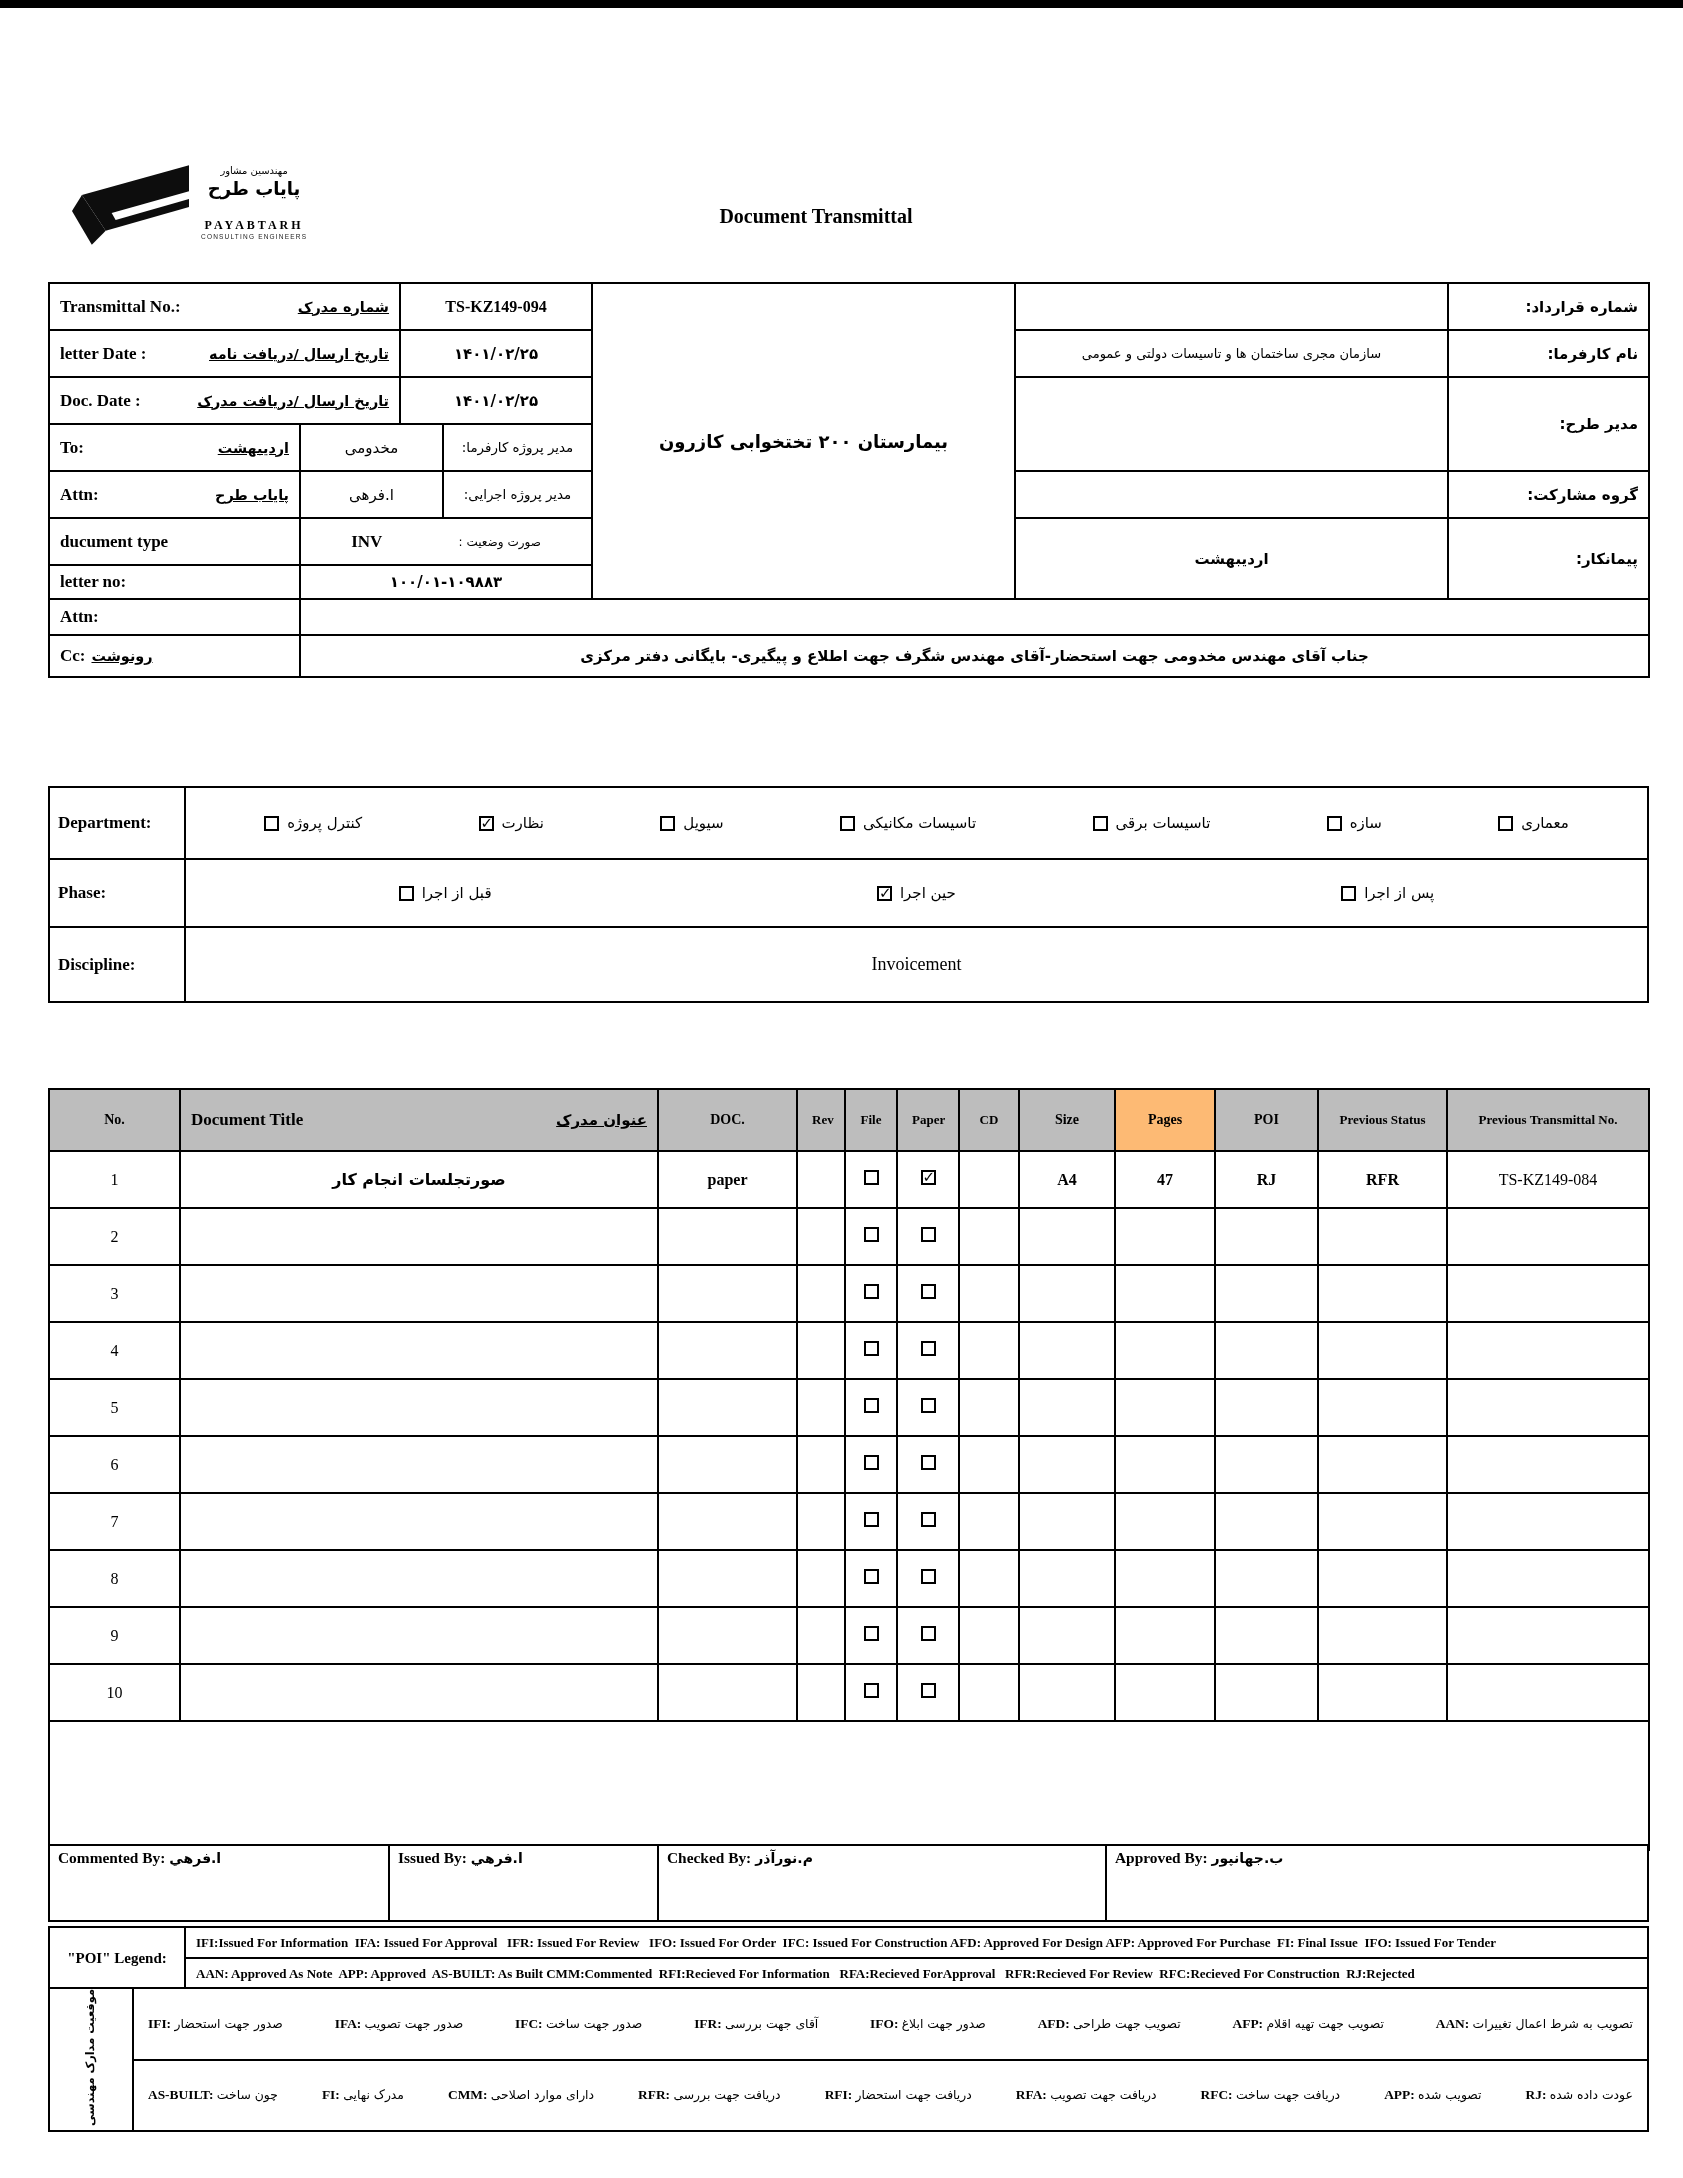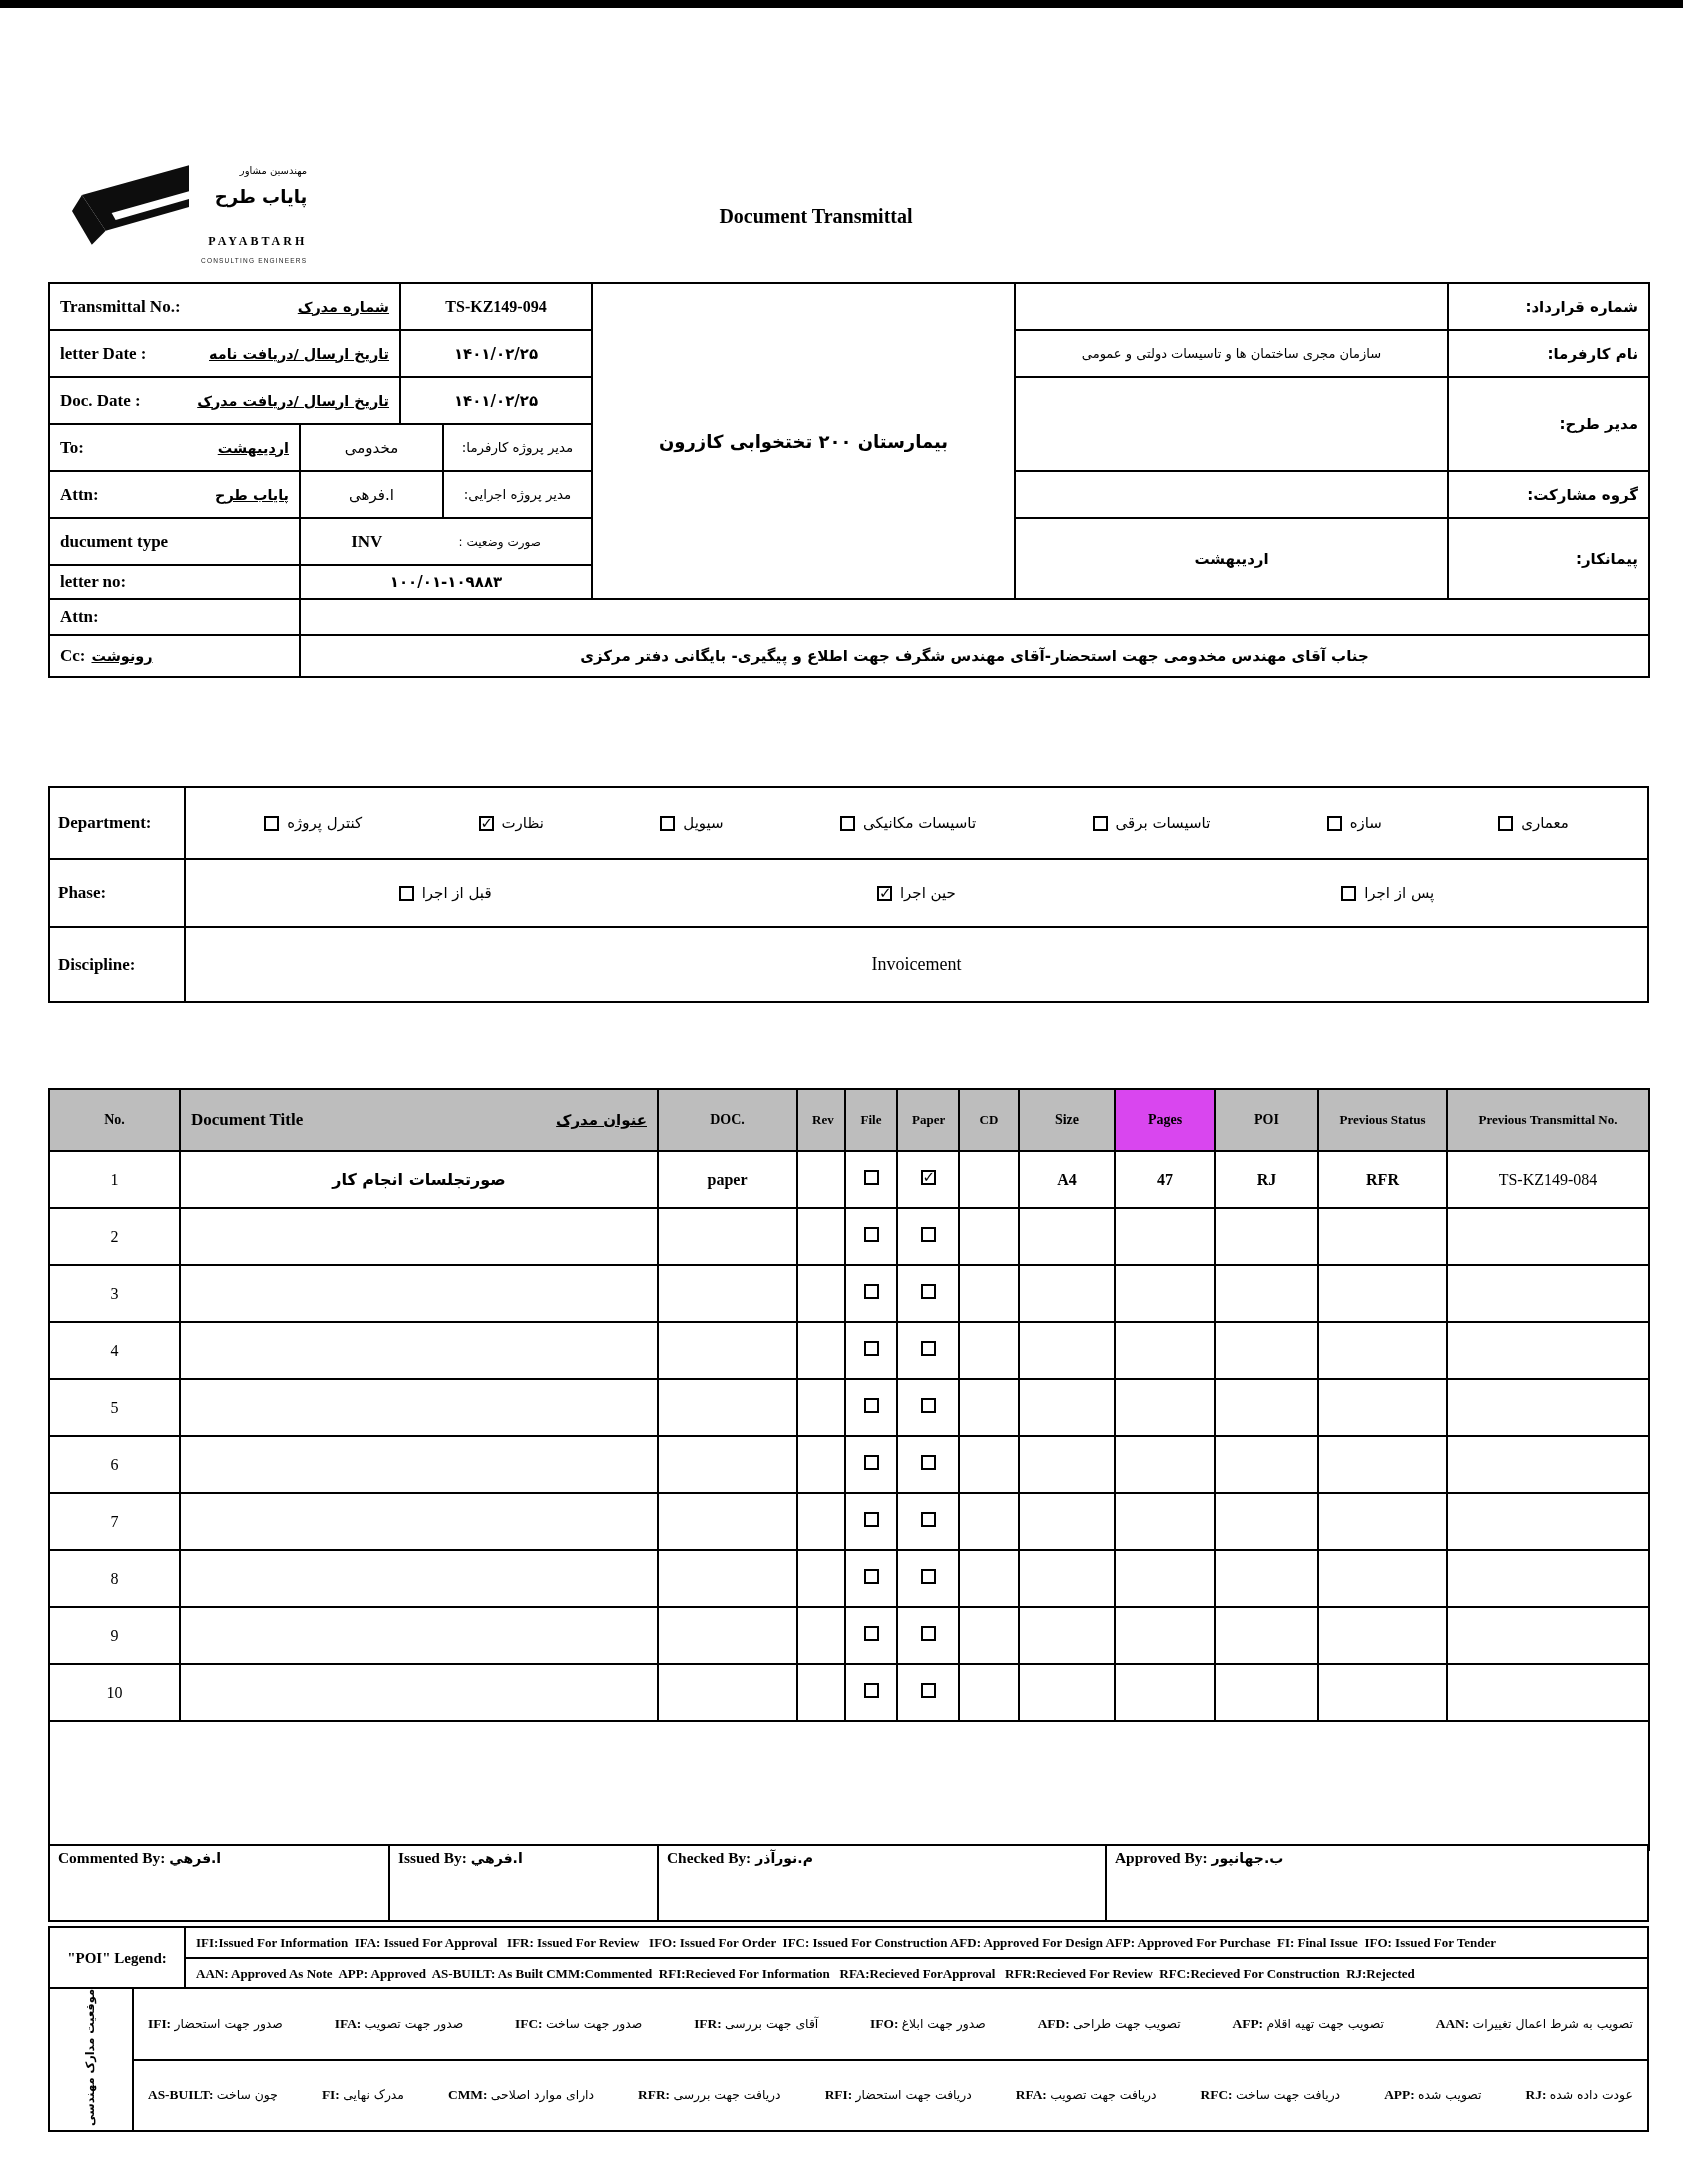--- a/index.html
+++ b/index.html
@@ -12,21 +12,21 @@
   }
   .fa { font-family:"DejaVu Sans", sans-serif; }
   .en { font-family:"Liberation Serif", serif; }
   .b  { font-weight:bold; }
   .center { text-align:center; }
 
   .topbar { position:absolute; left:0; top:0; width:1684px; height:8px; background:#000; }
 
   
   .logo { position:absolute; left:70px; top:161px; display:flex; align-items:flex-start; gap:10px; }
-  .logo-text { display:flex; flex-direction:column; align-items:flex-end; line-height:1.25; padding-top:4px;gap:8px; }
+  .logo-text { display:flex; flex-direction:column; align-items:center; line-height:1.25; padding-top:4px; }
   .logo-tagline { font-size:10px; }
   .logo-name-fa { font-size:18px; font-weight:bold; }
   .logo-name-en { font-size:12px; font-weight:bold; letter-spacing:3px; margin-top:18px; }
   .logo-sub { font-size:6.5px; letter-spacing:1.2px; color:#222; font-family:"Liberation Sans", sans-serif; }
 
   .doc-title { position:absolute; left:0; top:205px; width:1632px; text-align:center; font-size:20px; font-weight:bold; }
 
   
   table.tbl { position:absolute; border-collapse:collapse; table-layout:fixed; background:#fff; }
   .tbl td, .tbl th { border:2px solid #000; vertical-align:middle; overflow:hidden; padding:0; }
@@ -315,21 +315,21 @@
             <span class="en">Document Title</span>
             <span class="fa">عنوان مدرک</span>
           </div>
         </th>
         <th class="en" style="background: rgb(189, 189, 189);">DOC.</th>
         <th class="en small2" style="background: rgb(189, 189, 189);">Rev</th>
         <th class="en small2" style="background: rgb(189, 189, 189);">File</th>
         <th class="en small2" style="background: rgb(189, 189, 189);">Paper</th>
         <th class="en small2" style="background: rgb(189, 189, 189);">CD</th>
         <th class="en" style="background: rgb(189, 189, 189);">Size</th>
-        <th class="en" style="background: #d946ef;">Pages</th>
+        <th class="en" style="background: #fdba74;">Pages</th>
         <th class="en" style="background: rgb(189, 189, 189);">POI</th>
         <th class="en small2" style="background: rgb(189, 189, 189);">Previous Status</th>
         <th class="en small2" style="background: rgb(189, 189, 189);">Previous Transmittal No.</th>
       </tr>
     </thead>
     <tbody id="doc-rows">
         <tr style="height: 57px;">
           <td class="center en">1</td>
           <td class="center fa b title-cell">صورتجلسات انجام کار</td>
           <td class="center en b">paper</td>

